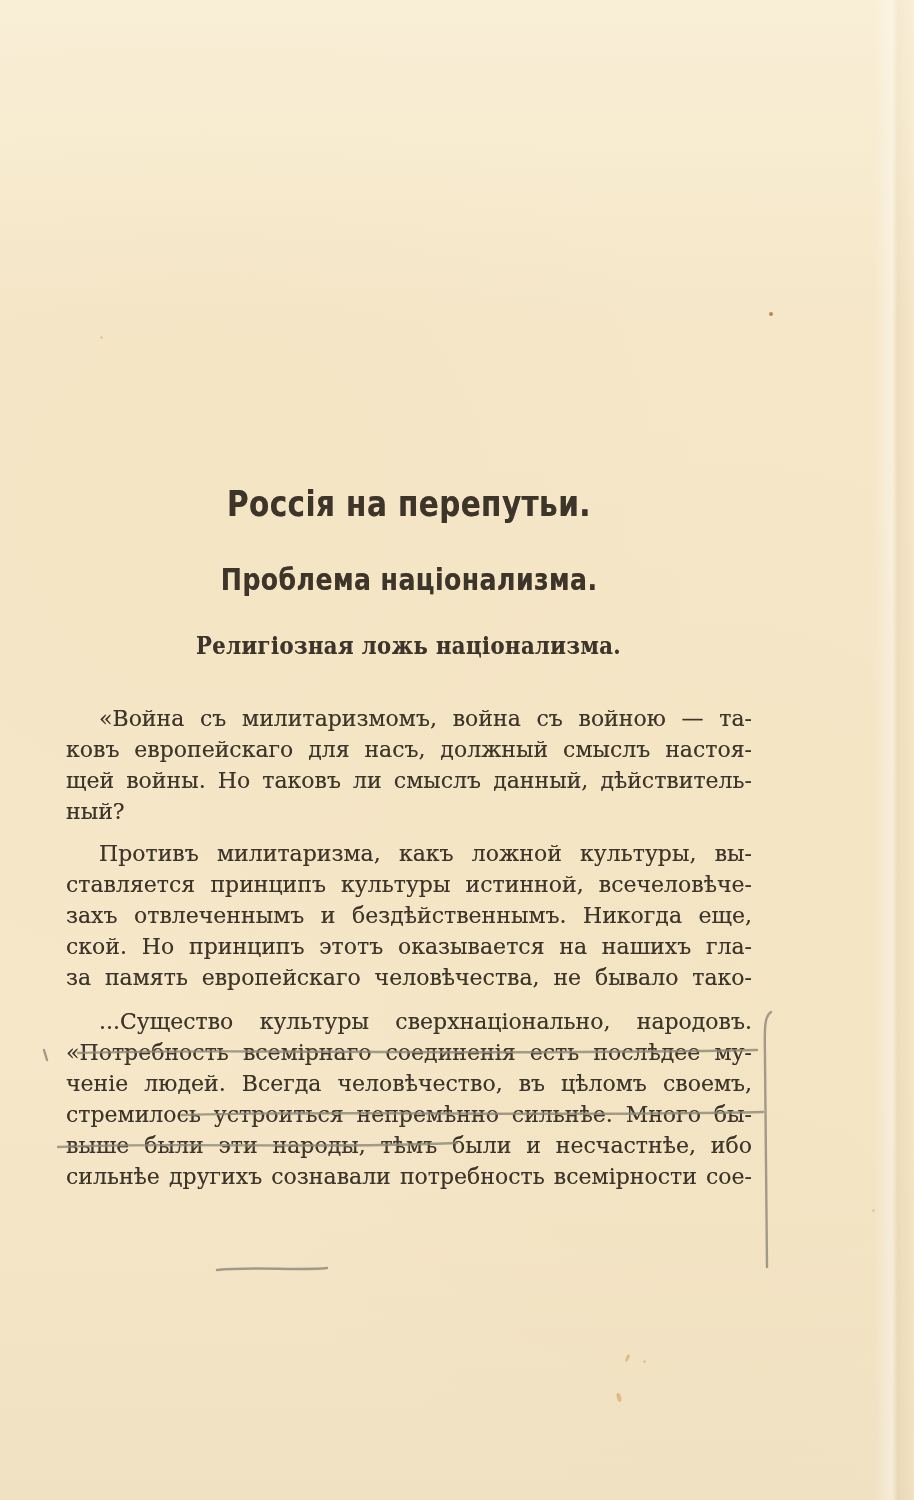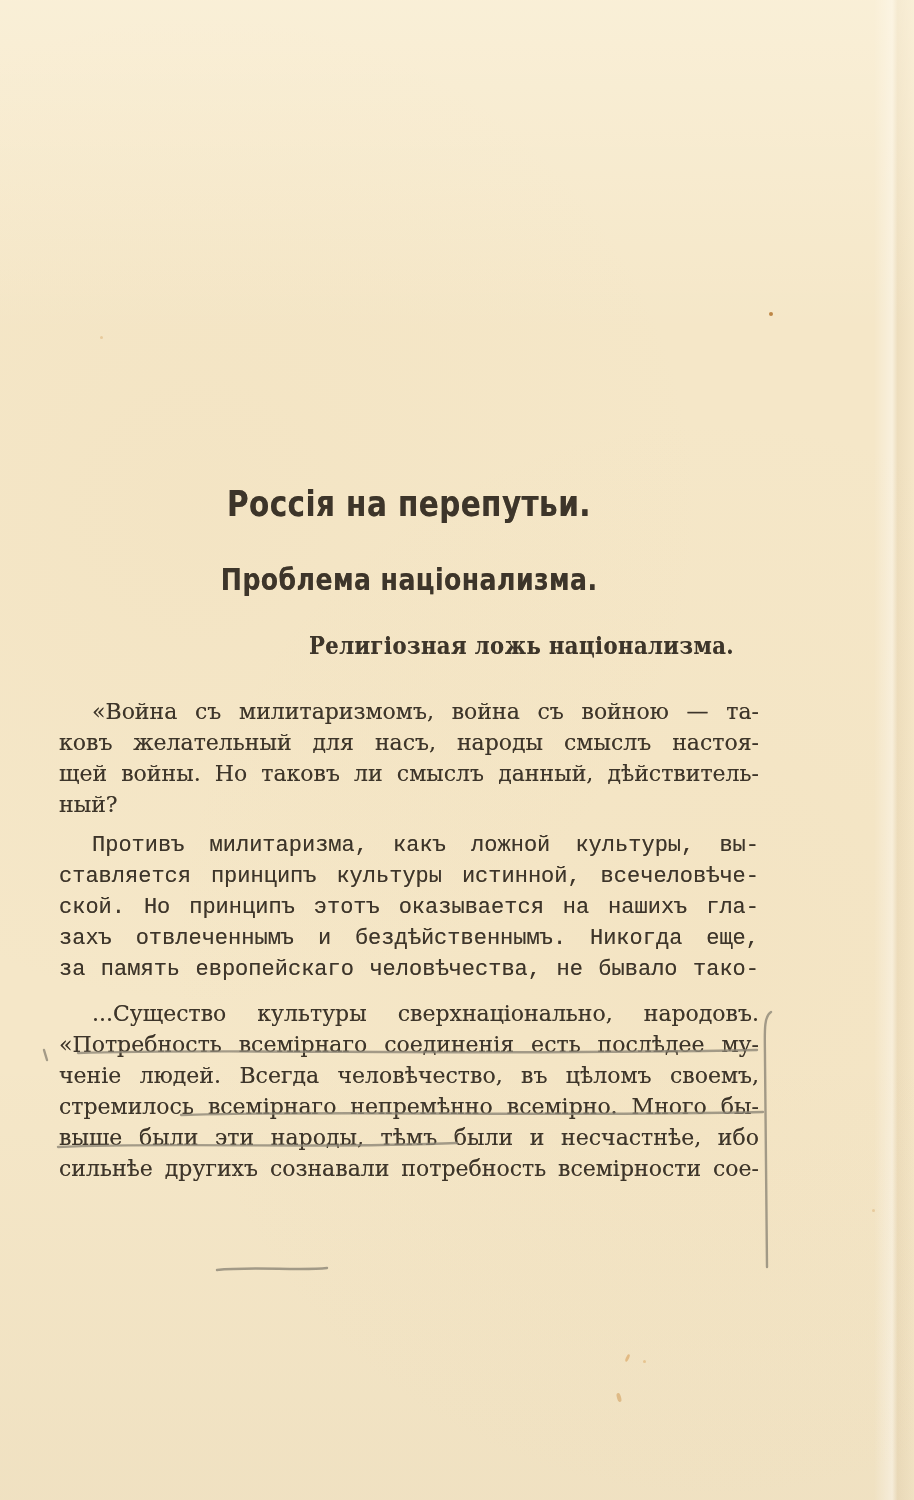--- a/index.html
+++ b/index.html
@@ -20,29 +20,29 @@
   }
   .ink{ color:#3d352a; text-shadow:0 0 0.6px rgba(61,50,35,0.55); }
   .h-wrap{
     position:absolute;left:55px;width:708px;text-align:center;margin:0;
   }
   .condense{ display:inline-block; transform-origin:50% 50%; white-space:nowrap; }
   .h1{ top:483px; font:bold 36px/42px "DejaVu Sans", sans-serif; letter-spacing:0.5px;}
   .h1 .condense{ transform:scaleX(0.82); }
   .h2{ top:562px; font:bold 30px/36px "DejaVu Sans", sans-serif; letter-spacing:0.5px;}
   .h2 .condense{ transform:scaleX(0.84); }
-  .h3{ top:630px; font:bold 24px/32px "DejaVu Serif", serif; letter-spacing:0.5px;text-align:right;}
+  .h3{ top:630px; font:bold 24px/32px "DejaVu Serif", serif; letter-spacing:0.5px;}
   .h3 .condense{ transform:scaleX(0.88); }
   .textblock{
     position:absolute;left:55px;top:692px;width:708px;
     font-size:22px;line-height:31px;
     word-spacing:2px;
   }
-  .para{ margin:4px; }
-  .para.p2{ margin-top:10px;font-family:Liberation Mono, monospace; }
+  .para{ margin:11px; }
+  .para.p2{ margin-top:10px; }
   .para.p3{ margin-top:13px; }
   .line{
     height:31px;overflow:hidden;
     text-align:justify;text-align-last:justify;
   }
   .line.indent{ text-indent:33px; }
   .line.endline{ text-align:left;text-align-last:left; }
   .pencil{
     position:absolute;left:0;top:0;width:914px;height:1500px;
     pointer-events:none;
@@ -62,36 +62,36 @@
 
   <h1 class="h-wrap h1 ink"><span class="condense">Россія на перепутьи.</span></h1>
 
   <h2 class="h-wrap h2 ink"><span class="condense">Проблема націонализма.</span></h2>
 
   <h3 class="h-wrap h3 ink"><span class="condense">Религіозная ложь націонализма.</span></h3>
 
   <div class="textblock ink">
     <div class="para p1">
       <div class="line indent">«Война съ милитаризмомъ, война съ войною — та-</div>
-      <div class="line">ковъ желательный для насъ, народы смыслъ настоя-</div>
+      <div class="line">ковъ европейскаго для насъ, должный смыслъ настоя-</div>
       <div class="line">щей войны. Но таковъ ли смыслъ данный, дѣйствитель-</div>
       <div class="line endline">ный?</div>
     </div>
     <div class="para p2">
       <div class="line indent">Противъ милитаризма, какъ ложной культуры, вы-</div>
       <div class="line">ставляется принципъ культуры истинной, всечеловѣче-</div>
+      <div class="line">захъ отвлеченнымъ и бездѣйственнымъ. Никогда еще,</div>
       <div class="line">ской. Но принципъ этотъ оказывается на нашихъ гла-</div>
-      <div class="line">захъ отвлеченнымъ и бездѣйственнымъ. Никогда еще,</div>
       <div class="line">за память европейскаго человѣчества, не бывало тако-</div>
     </div>
     <div class="para p3">
       <div class="line indent">...Существо культуры сверхнаціонально, народовъ.</div>
       <div class="line">«Потребность всемірнаго соединенія есть послѣдее му-</div>
       <div class="line">ченіе людей. Всегда человѣчество, въ цѣломъ своемъ,</div>
-      <div class="line">стремилось всемірнаго непремѣнно всемірно. Много бы-</div>
+      <div class="line">стремилось устроиться непремѣнно сильнѣе. Много бы-</div>
       <div class="line">выше были эти народы, тѣмъ были и несчастнѣе, ибо</div>
       <div class="line">сильнѣе другихъ сознавали потребность всемірности сое-</div>
     </div>
   </div>
 
   <svg class="pencil" viewBox="0 0 914 1500">
     <g stroke="#8f8878" stroke-width="2.4" fill="none" stroke-linecap="round" opacity="0.8">
       <path d="M78,1053 C 220,1048 470,1056 757,1050"></path>
       <path d="M181,1115 C 340,1110 560,1117 763,1112"></path>
       <path d="M58,1147 C 170,1142 330,1149 457,1143"></path>

